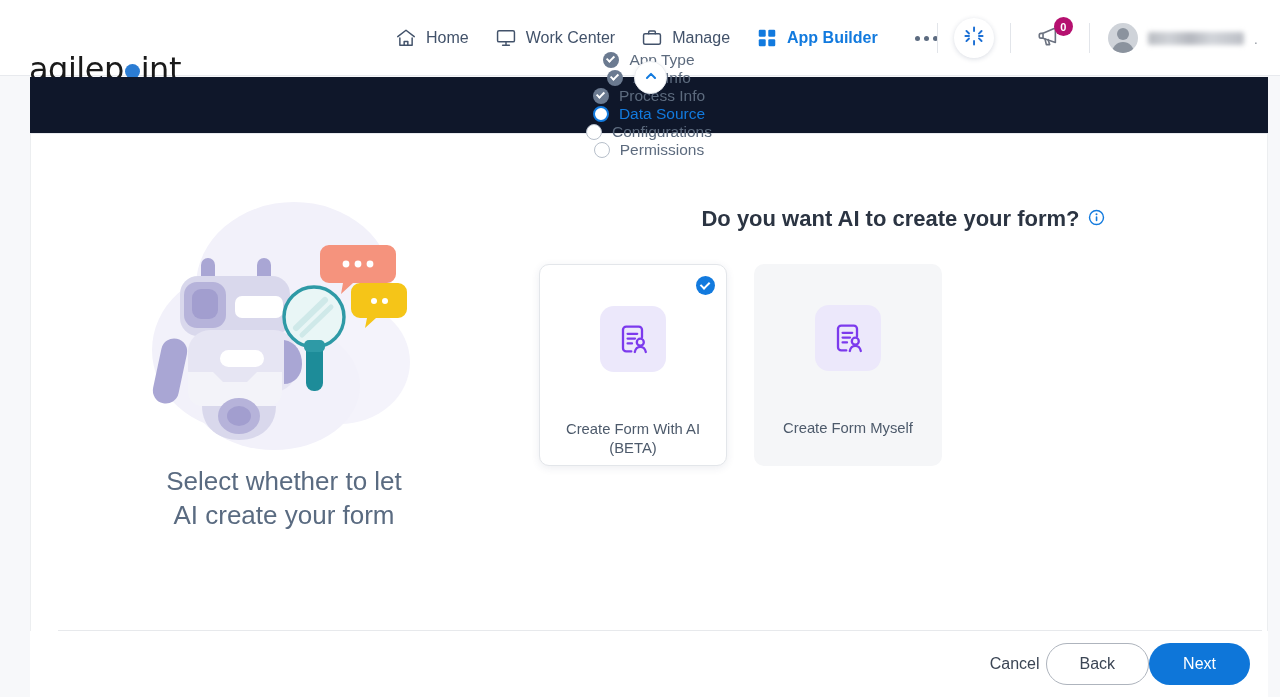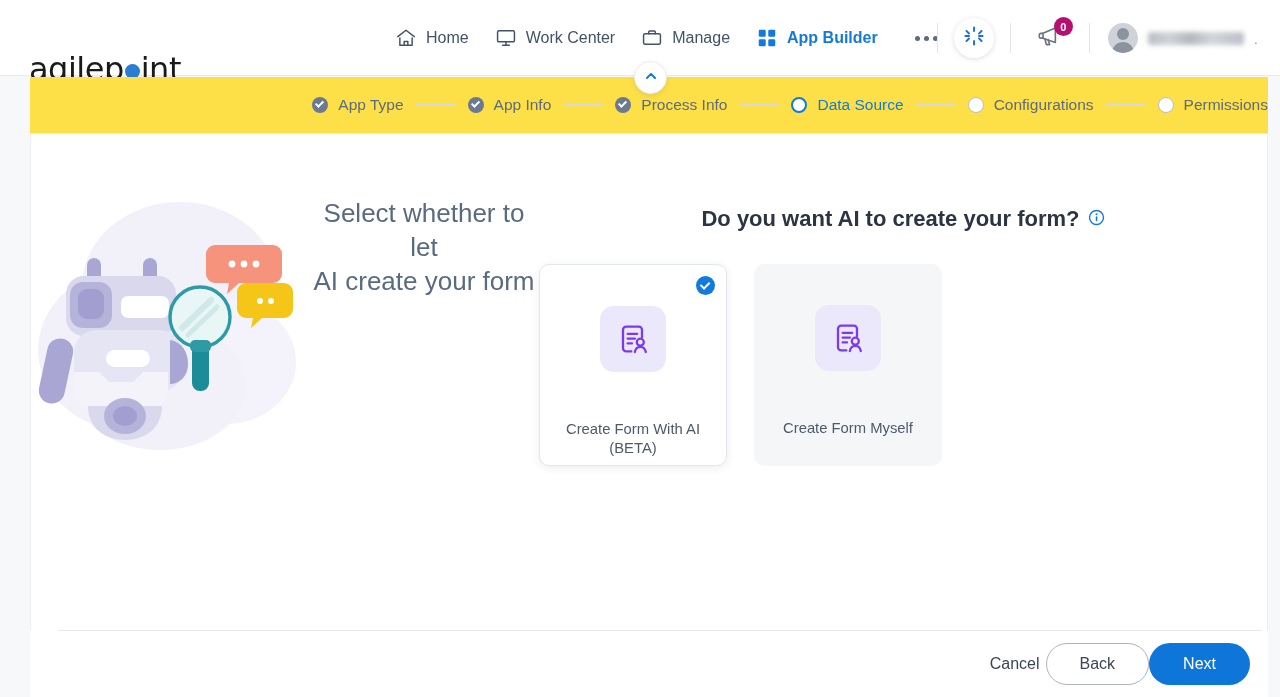--- a/index.html
+++ b/index.html
@@ -124,22 +124,23 @@
   .right-gutter {
     position: absolute; left: 1268px; top: 77px;
     width: 12px; height: 620px; background: #f7f8fa;
   }
 
   
   .stepper {
     position: absolute; left: 30px; top: 77px;
     width: 1238px; height: 57px;
     border-bottom: 1px solid #e8eaee;
-    display: flex; align-items: center; justify-content: flex-end;
-    background: #fde047;
+    display: flex; align-items: center; justify-content: center;
+    background: #0f172a;
+    flex-direction: column;
   }
   .step { display: flex; align-items: center; gap: 10px; cursor: pointer; }
   .step-label { font-size: 15.5px; color: #5d6b7e; }
   .step.active .step-label { color: #127ade; }
   .step-circle {
     width: 16px; height: 16px; border-radius: 50%;
     display: flex; align-items: center; justify-content: center;
     flex: none;
   }
   .step-circle.done { background: #6b7a90; }
@@ -156,21 +157,21 @@
   }
 
   
   .body-area {
     position: absolute; left: 30px; top: 134px;
     width: 1238px; height: 496px;
     display: flex;
   }
   .left-col {
     width: 508px; padding-top: 56px;
-    display: flex; flex-direction: row; 
+    display: flex; flex-direction: column; align-items: center;
   }
   .illus { width: 280px; height: 268px; }
   .left-caption {
     margin-top: 6px; text-align: center;
     font-size: 26px; line-height: 34px;
     color: #5a6b81; font-weight: 400;
   }
 
   .right-col { width: 730px; padding-top: 72px; }
   .q-title {

